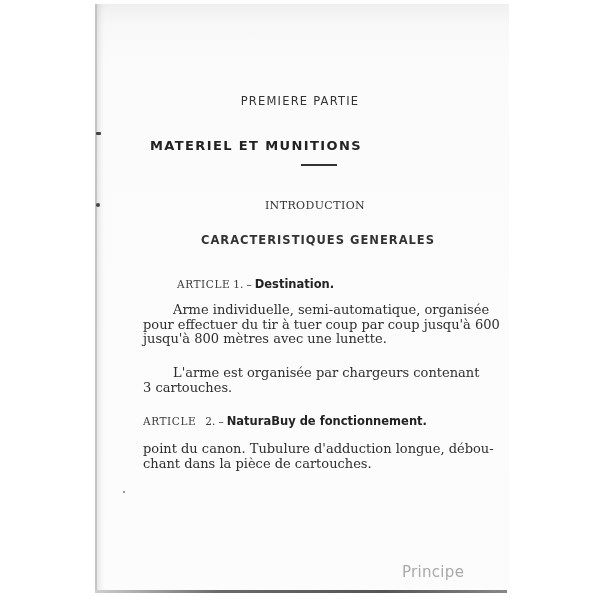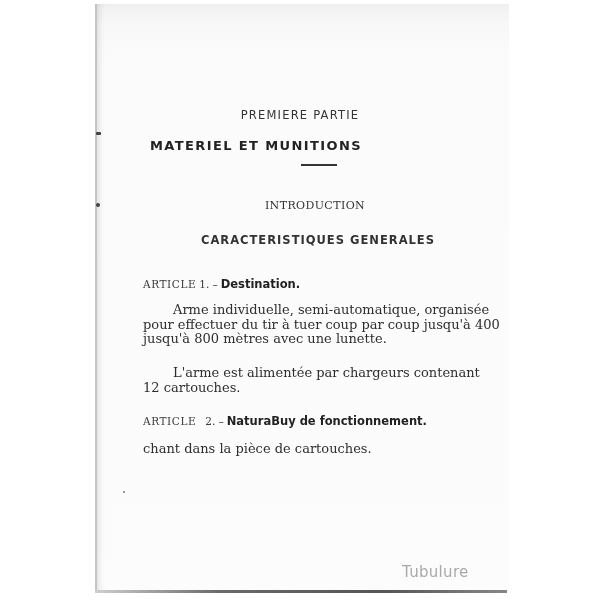--- a/index.html
+++ b/index.html
@@ -49,21 +49,21 @@
       font-family: "DejaVu Serif", "Liberation Serif", serif;
     }
     .txt {
       position: absolute;
       color: #2a2a2a;
       white-space: nowrap;
     }
     .partie {
       left: 0; width: 600px;
       text-align: center;
-      top: 108px;
+      top: 94px;
       font-size: 11.5px;
       letter-spacing: 1.2px;
       color: #333;
     }
     .title {
       left: 0; width: 512px;
       text-align: center;
       top: 138px;
       font-size: 13px;
       font-weight: bold;
@@ -160,38 +160,39 @@
   <div class="binding-mark" style="top:132px"></div>
   <div class="binding-mark" style="top:203px; width:4px; height:4px; border-radius:50%;"></div>
   <div class="speck" style="left:123px; top:491px;"></div>
 
   <div class="txt sans partie">PREMIERE PARTIE</div>
   <div class="txt sans title">MATERIEL ET MUNITIONS</div>
   <div class="title-rule"></div>
   <div class="txt serif intro">INTRODUCTION</div>
   <div class="txt sans section">CARACTERISTIQUES GENERALES</div>
 
-  <div class="txt article-head" style="top:277px;">
+  <div class="txt article-head" style="top:277px;margin-left:34px;">
     <span class="lbl">ARTICLE</span>
     <span class="num">1. –</span>
     <span class="ttl">Destination.</span>
   </div>
   <div class="para" style="top:303px;">
     <span class="line indent">Arme individuelle, semi-automatique, organisée</span>
-    <span class="line">pour effectuer du tir à tuer coup par coup jusqu'à 400</span>
+    <span class="line">pour effectuer du tir à tuer coup par coup jusqu'à 600</span>
     <span class="line last">jusqu'à 800 mètres avec une lunette.</span>
   </div>
   <div class="para" style="top:366px;">
-    <span class="line indent">L'arme est alimentée par chargeurs contenant</span>
-    <span class="line last">12 cartouches.</span>
+    <span class="line indent">L'arme est organisée par chargeurs contenant</span>
+    <span class="line last">3 cartouches.</span>
   </div>
 
   <div class="txt article-head" style="top:414px;">
     <span class="lbl">ARTICLE</span>
     <span class="num" style="margin-left:6px;">2. –</span>
     <span class="ttl">NaturaBuy de fonctionnement.</span>
   </div>
   <div class="para" style="top:442px;">
+    <span class="line">point du canon. Tubulure d'adduction longue, débou-</span>
     <span class="line last">chant dans la pièce de cartouches.</span>
   </div>
 
-  <div class="watermark">Tubulure</div>
+  <div class="watermark">Principe</div>
 </div>
 
 </body></html>

